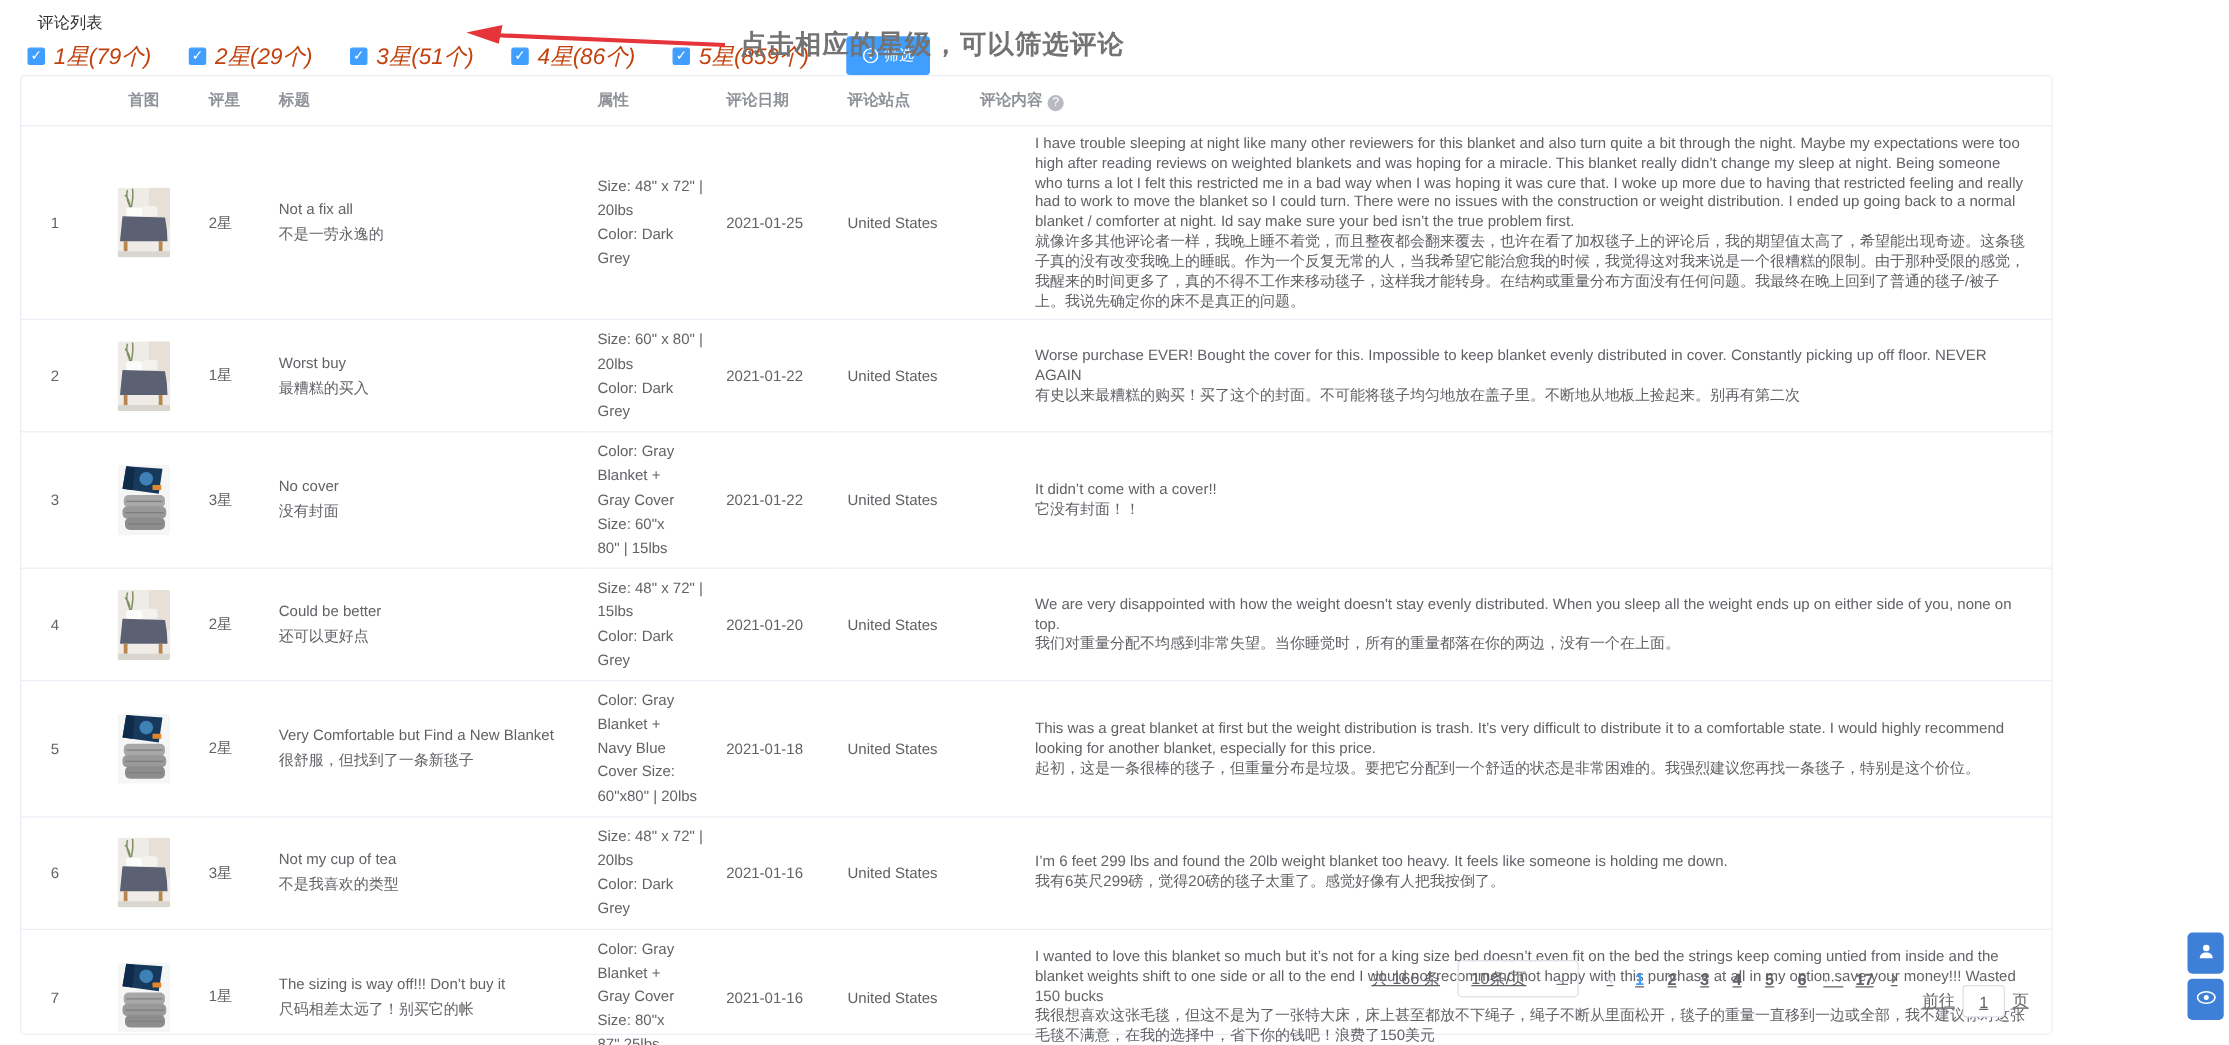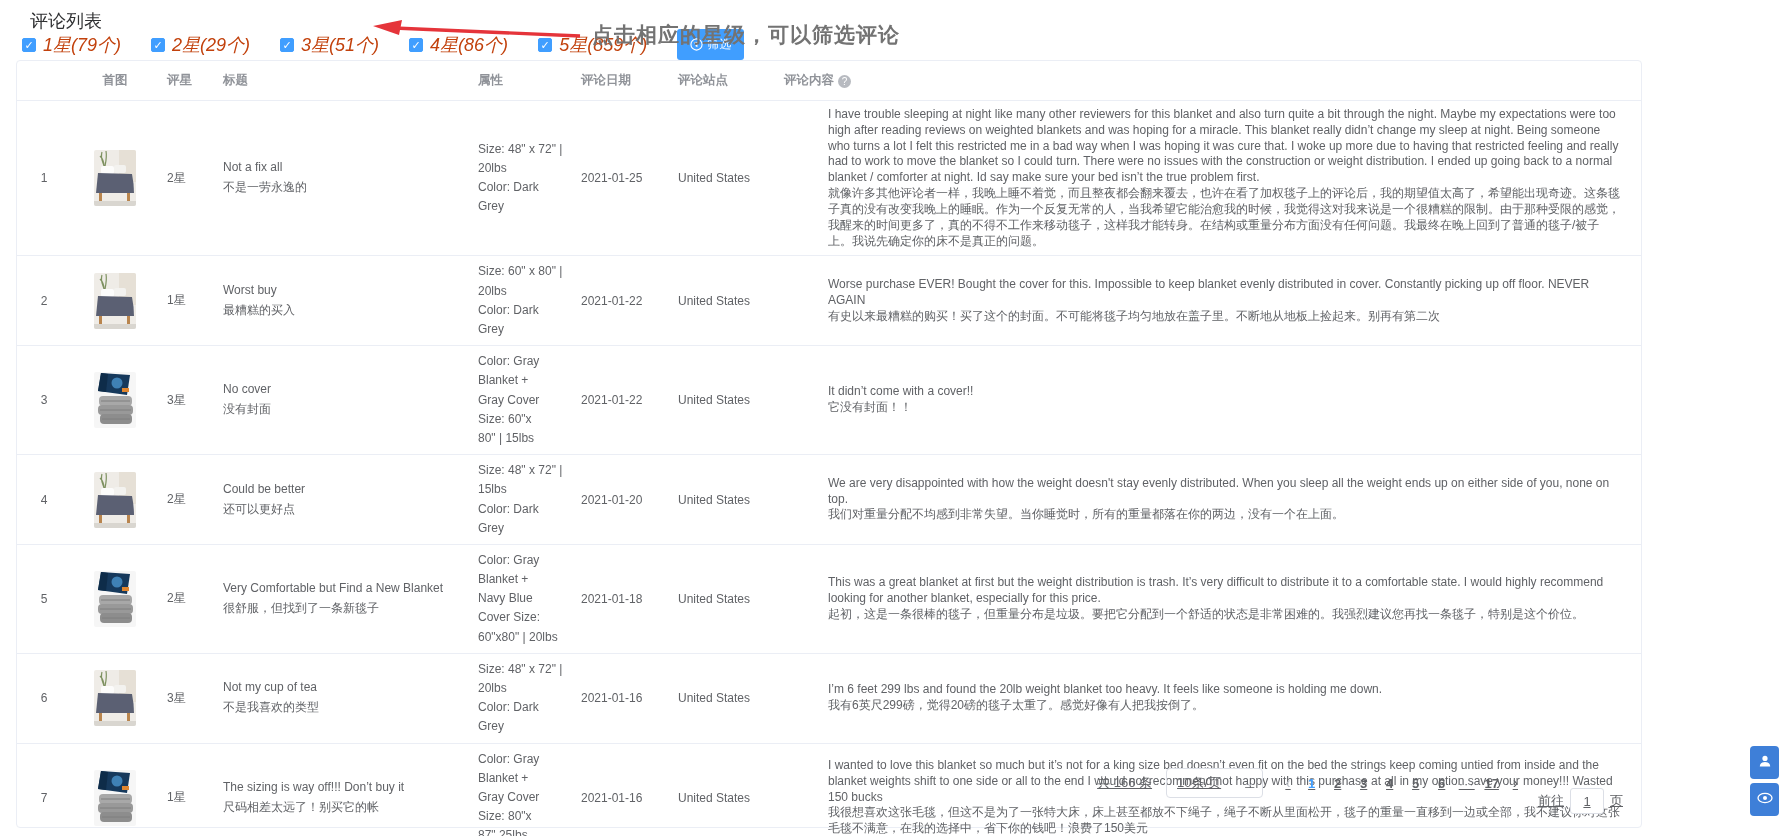--- a/index.html
+++ b/index.html
@@ -2,21 +2,21 @@
 <html><head>
 <meta charset="utf-8">
 <style>
   * { box-sizing: border-box; }
   html,body { margin:0; padding:0; }
   body {
     width:1783px; height:836px; position:relative; overflow:hidden;
     background:#fff; font-family:"Liberation Sans","DejaVu Sans",sans-serif;
     color:#606266;
   }
-  .page-title { position:absolute; top:9px; left:30px; font-size:18px; color:#303133; }
+  .page-title { position:absolute; top:9px; left:30px; font-size:13px; color:#303133; }
   .filter-bar { position:absolute; top:29px; left:22px; display:flex; align-items:center; }
   .cb-item { display:flex; align-items:center; margin-right:30px; cursor:pointer; }
   .cb-box { width:14px; height:14px; background:#409EFF; border:1px solid #409EFF; border-radius:2px;
             color:#fff; font-size:11px; line-height:12px; text-align:center; margin-right:7px; }
   .cb-label { font-size:18px; color:#c2410c;font-style:italic; }
   .filter-btn { display:flex; align-items:center; gap:4px; background:#409EFF; color:#fff;
                 border:none; border-radius:3px; font-size:12px; padding:7px 13px; cursor:pointer;
                 font-family:inherit; }
   .filter-btn svg { display:block; }
   .annotation-arrow { position:absolute; left:372px; top:20px; }

